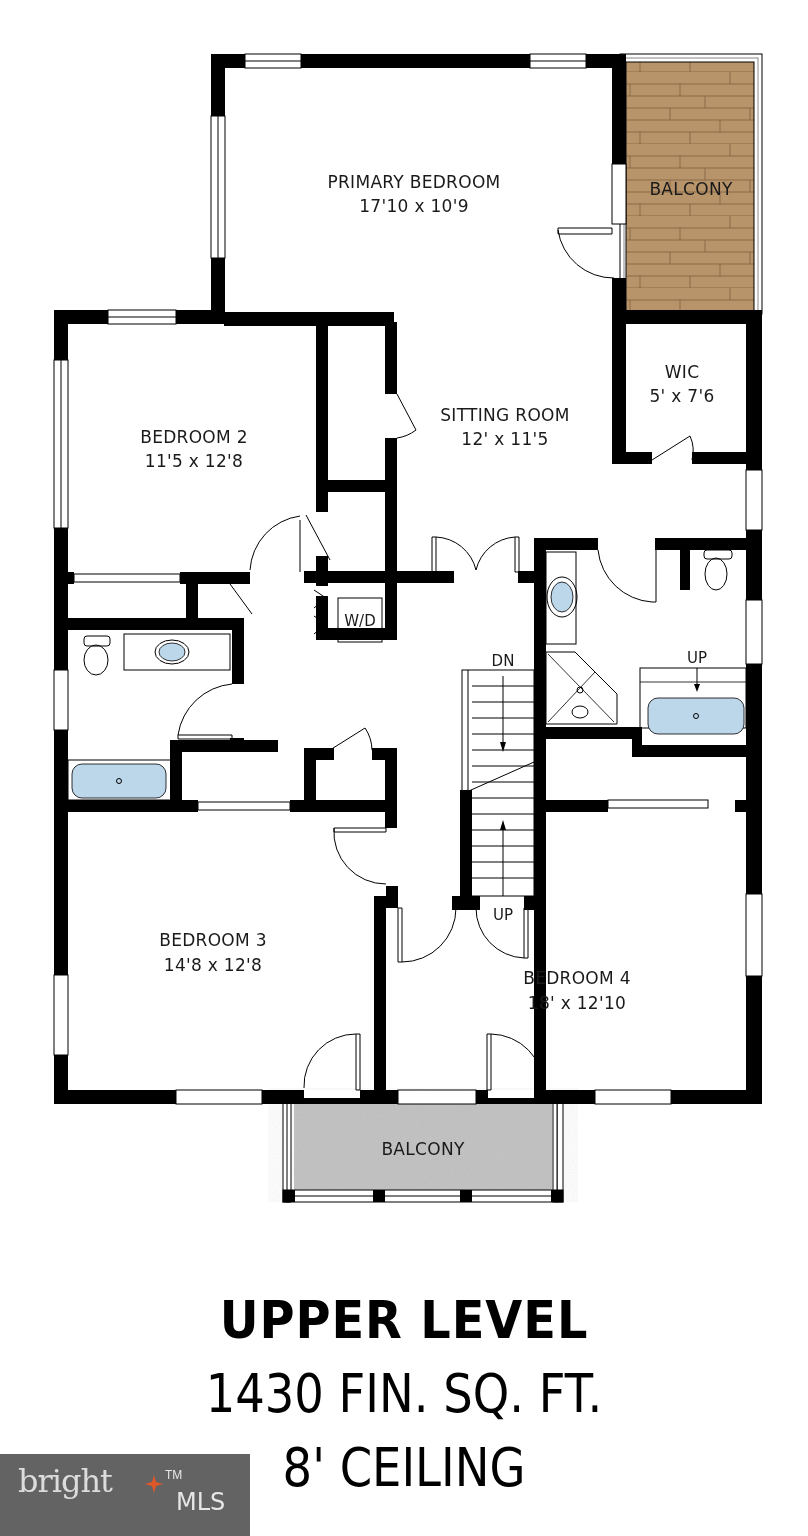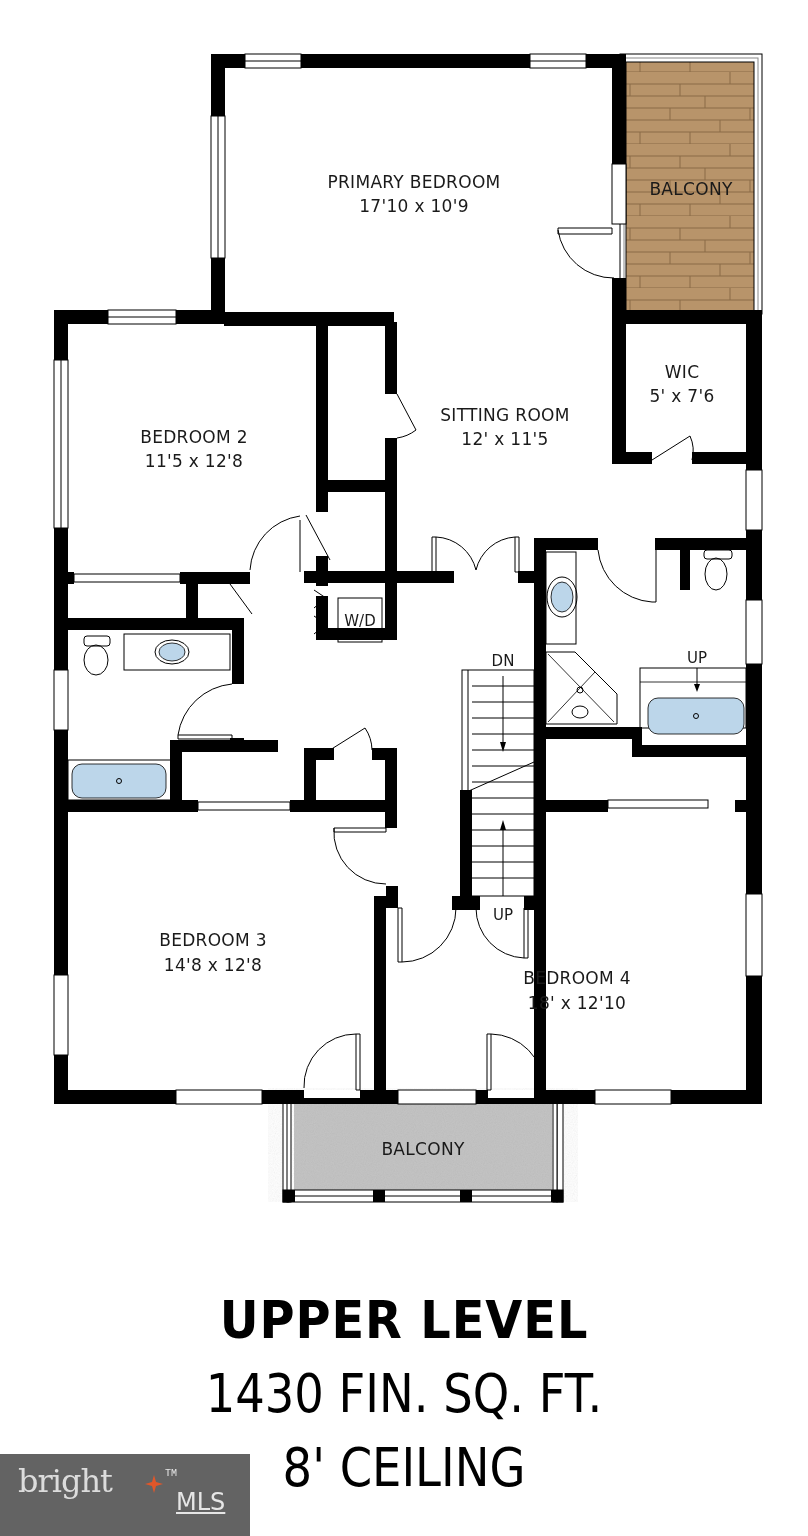--- a/index.html
+++ b/index.html
@@ -9,22 +9,22 @@
   .small-label { font-family:"DejaVu Sans", sans-serif; font-size:15px; fill:#1a1a1a; text-anchor:middle; }
   .wall { fill:#000; }
   .thin { fill:none; stroke:#000; stroke-width:1; }
   .win { fill:#fff; stroke:#000; stroke-width:1; }
   .footer { position:absolute; left:0; width:808px; text-align:center; color:#000; }
   #title { top:1290px; font-size:52px; font-weight:bold; letter-spacing:1px; font-family:"DejaVu Sans", sans-serif; transform:scaleX(0.92); }
   #sqft { top:1362px; font-size:54px; font-weight:normal; font-family:"DejaVu Sans", sans-serif; transform:scaleX(0.86); }
   #ceiling { top:1436px; font-size:54px; font-weight:normal; font-family:"DejaVu Sans", sans-serif; transform:scaleX(0.86); }
   #logo { position:absolute; left:0; top:1454px; width:250px; height:82px; background:#636363; }
   #logo .word { position:absolute; left:18px; top:8px; font-family:"DejaVu Serif", serif; font-size:32px; color:#dcdcdc; letter-spacing:-1px; }
-  #logo .mls { position:absolute; left:176px; top:34px; font-family:"DejaVu Sans", sans-serif; font-size:24px; color:#e6e6e6;text-decoration:underline; }
-  #logo .tm { position:absolute; left:165px; top:14px; font-size:10px; color:#e6e6e6; font-family:Liberation Mono, monospace; }
+  #logo .mls { position:absolute; left:176px; top:34px; font-family:"DejaVu Sans", sans-serif; font-size:24px; color:#e6e6e6; }
+  #logo .tm { position:absolute; left:165px; top:14px; font-size:12px; color:#e6e6e6; font-family:Liberation Sans, sans-serif; }
   #logo .star { position:absolute; left:144px; top:20px; width:20px; height:20px; }
 </style>
 </head>
 <body>
 
 <svg id="plan" viewBox="0 0 808 1240" xmlns="http://www.w3.org/2000/svg">
   <defs>
     <pattern id="wood" patternUnits="userSpaceOnUse" width="130" height="72">
       <rect width="130" height="72" fill="#b8946a"></rect>
       <line x1="0" y1="12" x2="130" y2="12" stroke="#8a6a45" stroke-width="1"></line>

